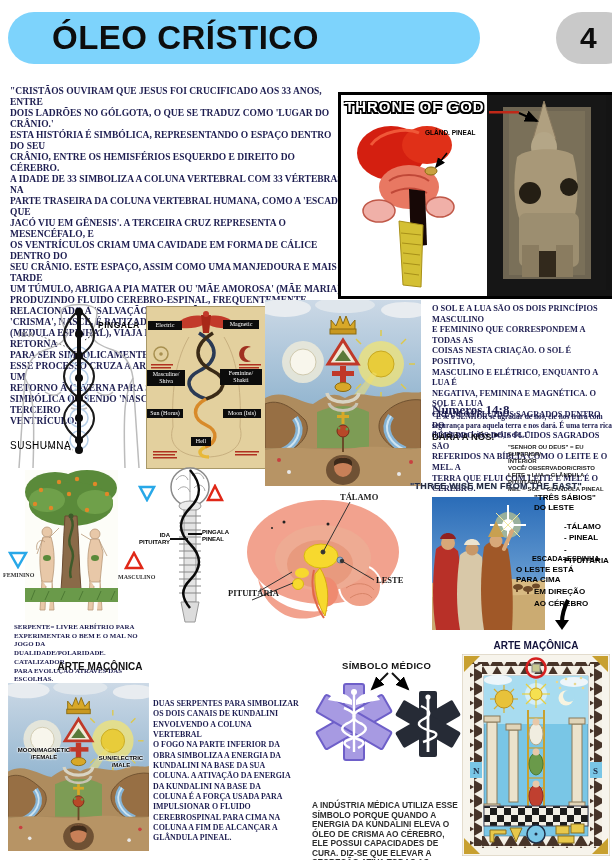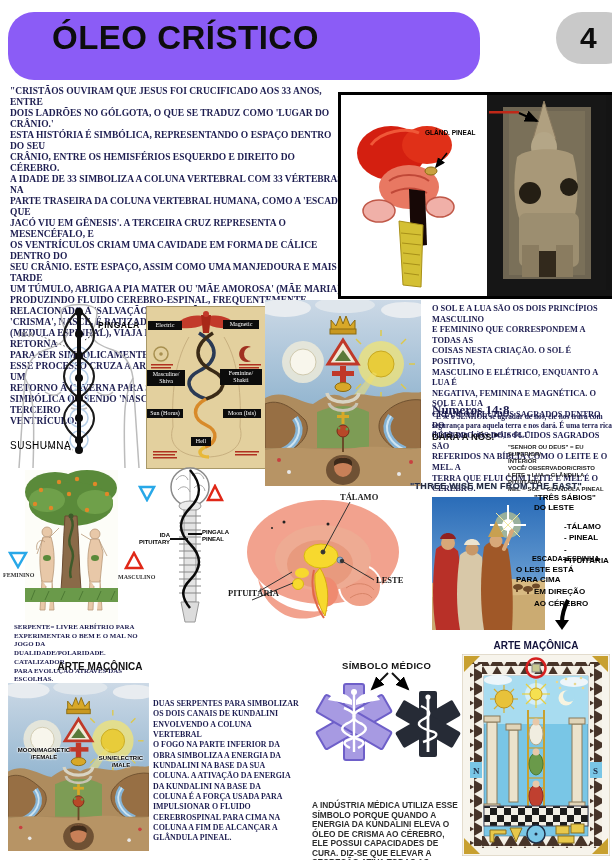--- a/index.html
+++ b/index.html
@@ -2,21 +2,21 @@
 <html><head>
 <meta charset="utf-8">
 <style>
   html,body{margin:0;padding:0;background:#888;}
   #page{position:relative;width:612px;height:860px;background:#fff;overflow:hidden;
         font-family:"Liberation Sans",sans-serif;}
   .abs{position:absolute;}
   .pre{white-space:pre-line;}
   .serif{font-family:"Liberation Serif",serif;}
   
-  .hdr{left:8px;top:12px;width:472px;height:68px;background:#8b5cf6;border-radius:26px;}
+  .hdr{left:8px;top:12px;width:472px;height:52px;background:#7dd3fc;border-radius:26px;}
   .hdr span{display:block;line-height:52px;padding-left:44px;font-size:33px;font-weight:800;
             color:#0d0d0d;letter-spacing:.5px;}
   .pgpill{left:556px;top:12px;width:76px;height:52px;background:#c9c9c9;border-radius:26px;}
   .pgpill span{display:block;line-height:52px;padding-left:24px;font-size:30px;font-weight:800;color:#0d0d0d;}
   
   .navy{color:#1d1d50;}
   .intro{left:10px;top:86px;width:336px;font-weight:bold;font-size:9.5px;line-height:11px;}
   
   .throne{left:338px;top:92px;width:271px;height:201px;border:3px solid #000;display:flex;background:#fff;}
   .throne .lpane{position:relative;width:146px;background:#fff;}
@@ -173,20 +173,21 @@
 'CRISMA', NASCE, É BATIZADO NO RIO JORDÃO
 (MEDULA ESPINHAL), VIAJA PELO SISTEMA NERVOSO E DEPOIS RETORNA
 PARA SER SIMBOLICAMENTE CRUCIFICADO NA 33ª VÉRTEBRA.
 ESSE PROCESSO CRUZA A ARBOR VITAE DO CEREBELO, LEVANDO A UM
 RETORNO À CAVERNA PARA SANTIFICAÇÃO, UMA RESSURREIÇÃO
 SIMBÓLICA OU SENDO 'NASCIDO DE NOVO' DA CAVERNA DO TERCEIRO
 VENTRÍCULO."</div>
 
   <div class="abs throne">
     <div class="lpane">
+      <div class="abs ttitle">THRONE OF GOD</div>
       <svg width="146" height="195" style="position:absolute;left:0;top:6px">
         <ellipse cx="50" cy="52" rx="34" ry="27" fill="#d41f10"></ellipse>
         <ellipse cx="86" cy="44" rx="25" ry="19" fill="#e03018"></ellipse>
         <path d="M30,44 C40,30 66,26 78,32" stroke="#f05838" stroke-width="3" fill="none"></path>
         <ellipse cx="68" cy="86" rx="30" ry="22" fill="#e87862"></ellipse>
         <path d="M48,80 C58,72 78,72 88,80 M50,92 C62,86 76,86 86,92" stroke="#c04838" stroke-width="2" fill="none"></path>
         <ellipse cx="38" cy="110" rx="16" ry="11" fill="#f0b0a8" stroke="#c05848" stroke-width="1.5"></ellipse>
         <ellipse cx="99" cy="106" rx="14" ry="10" fill="#f0b0a8" stroke="#c05848" stroke-width="1.5"></ellipse>
         <path d="M68,88 L84,90 L86,144 L70,146 Z" fill="#170806"></path>
         <path d="M58,120 L82,124 L80,186 L62,184 Z" fill="#d4c034" stroke="#a89018" stroke-width="1"></path>

